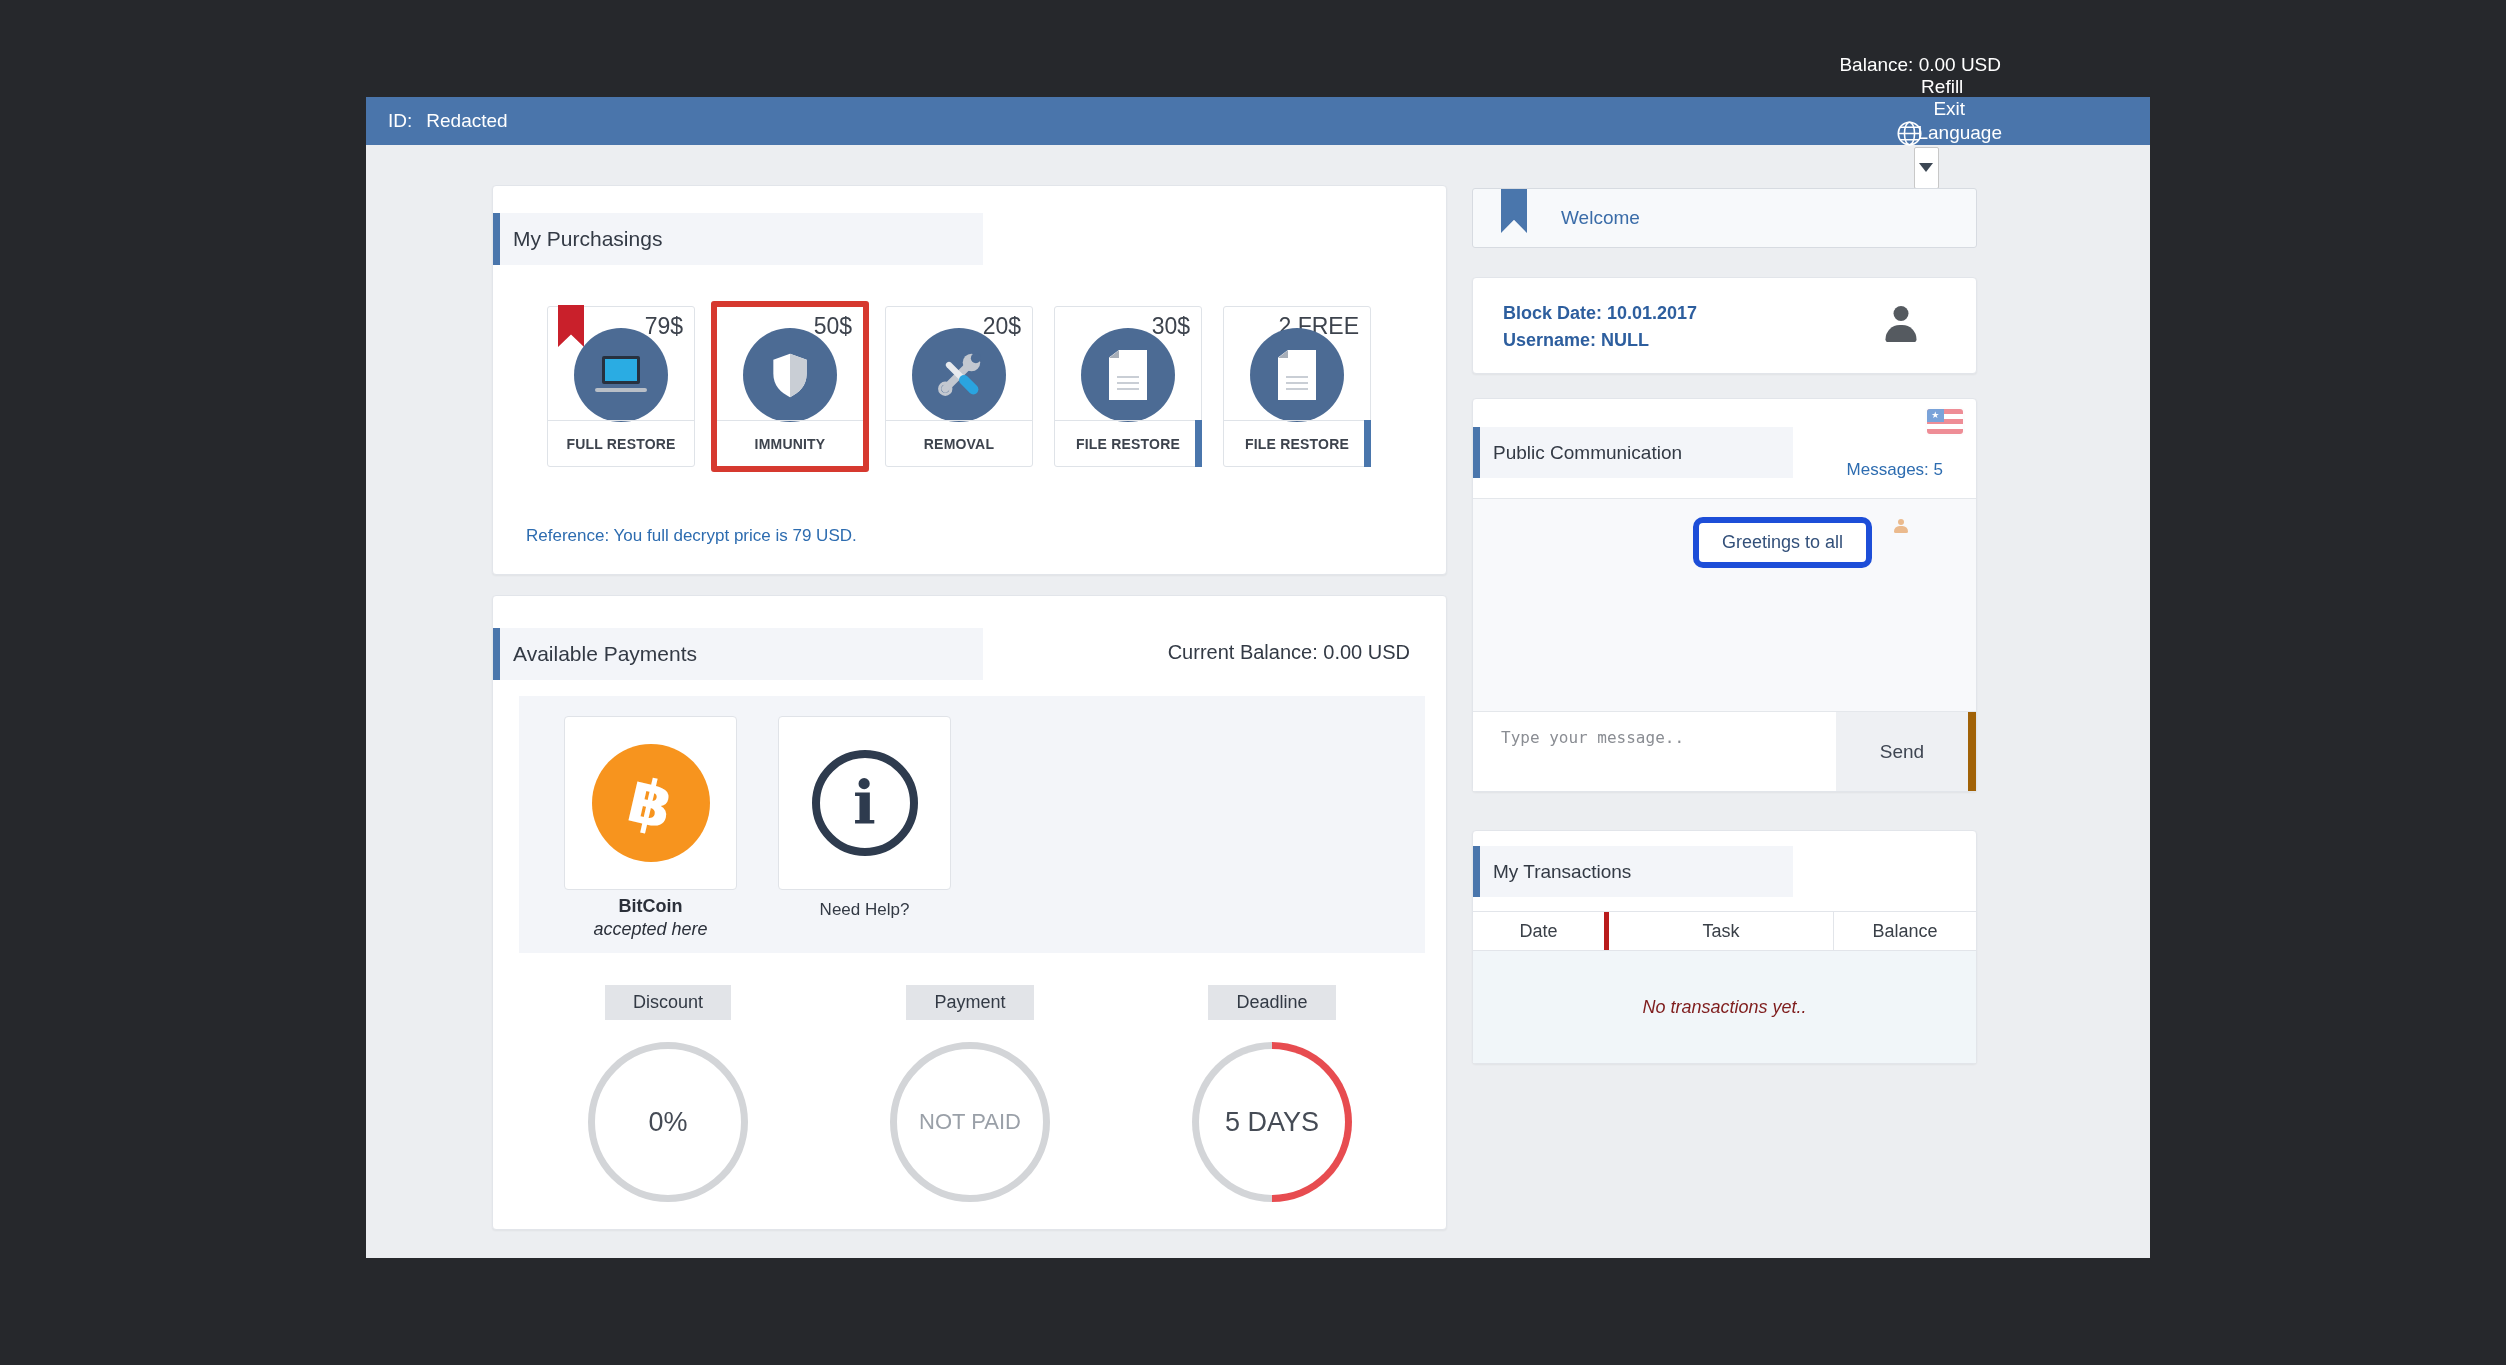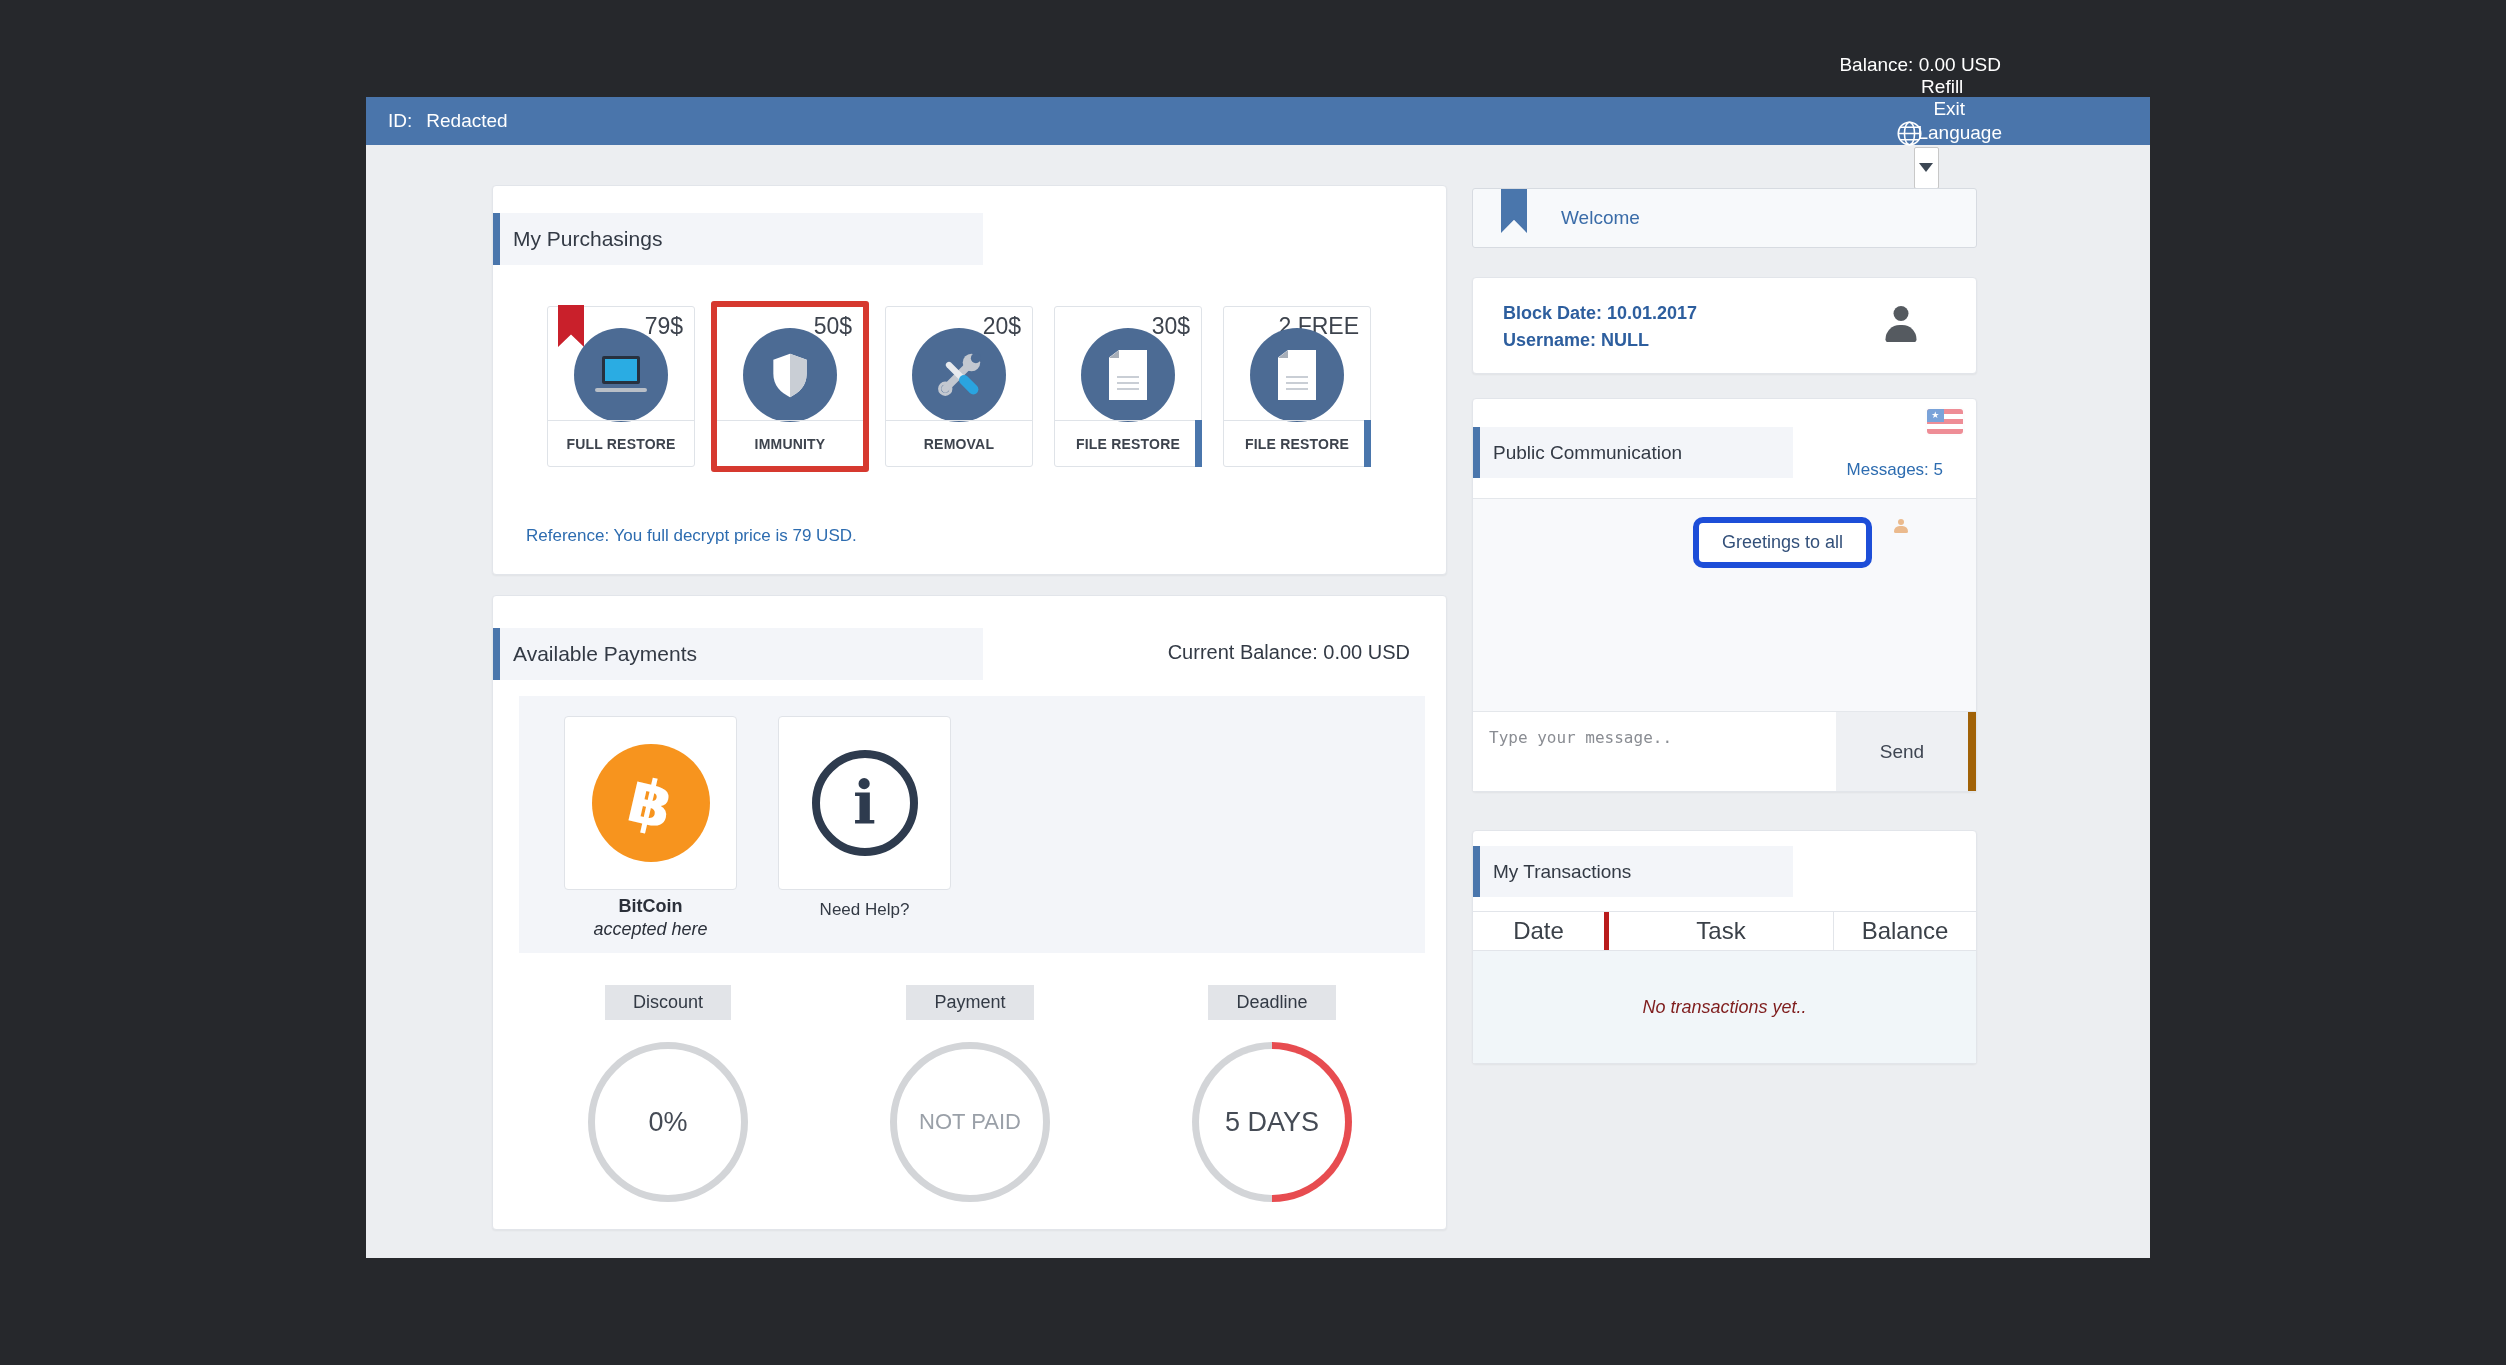--- a/index.html
+++ b/index.html
@@ -129,30 +129,30 @@
   .chat-bubble { position:absolute; right:104px; top:18px; padding:9px 23px; background:#fff;
                  border:6px solid #1d4ed8; border-radius:10px; font-size:18px; color:#33507a; }
   .chat-avatar { position:absolute; right:65px; top:20px; width:20px; height:14px; opacity:.85; }
   .chat-avatar::before { content:""; position:absolute; left:50%; top:0; transform:translateX(-50%);
                          width:6px; height:6px; border-radius:50%; background:#e9b07a; }
   .chat-avatar::after { content:""; position:absolute; left:50%; bottom:0; transform:translateX(-50%);
                         width:14px; height:7px; border-radius:7px 7px 2px 2px; background:#e9b07a; }
   .input-row { position:absolute; left:0; right:0; bottom:0; height:80px; background:#fff;
                border-top:1px solid #e4e7eb; display:flex; align-items:stretch; }
   .msg-input { flex:1; border:none; outline:none; padding:0 0 28px 16px;
-               font-family:"DejaVu Sans Mono",monospace; font-size:16px; color:#555; background:transparent; }
+               font-family:"DejaVu Sans Mono",monospace; font-size:16px; color:#555; background:transparent;margin-left:12px; }
   .msg-input::placeholder { color:#8a8d93; }
   .send-btn { width:140px; background:#eef0f3; border:none; border-right:8px solid #a16207;
               font-family:"Liberation Sans",sans-serif; font-size:19px; color:#3f4652; cursor:pointer; }
 
   .trans-card { left:1106px; top:733px; width:505px; height:234px; }
   .trans-strip { top:15px; width:320px; height:51px; font-size:19px; }
   .trans-head { position:absolute; left:0; right:0; top:80px; height:40px; display:flex;
                 border-top:1px solid #e2e5ea; border-bottom:1px solid #e2e5ea; }
-  .trans-col { display:flex; align-items:center; justify-content:center; font-size:24px; color:#3a4048; }
+  .trans-col { display:flex; align-items:center; justify-content:center; font-size:18px; color:#3a4048; }
   .col-date { width:131px; } .col-task { width:229px; border-left:5px solid #b91c1c; }
   .col-balance { flex:1; border-left:1px solid #e2e5ea; }
   .trans-body { position:absolute; left:0; right:0; top:120px; bottom:0; background:#f1f6f9;
                 display:flex; align-items:center; justify-content:center;
                 font-size:18px; font-style:italic; color:#7f1d1d; }
 </style>
 </head>
 <body>
 
 <div class="stage">

